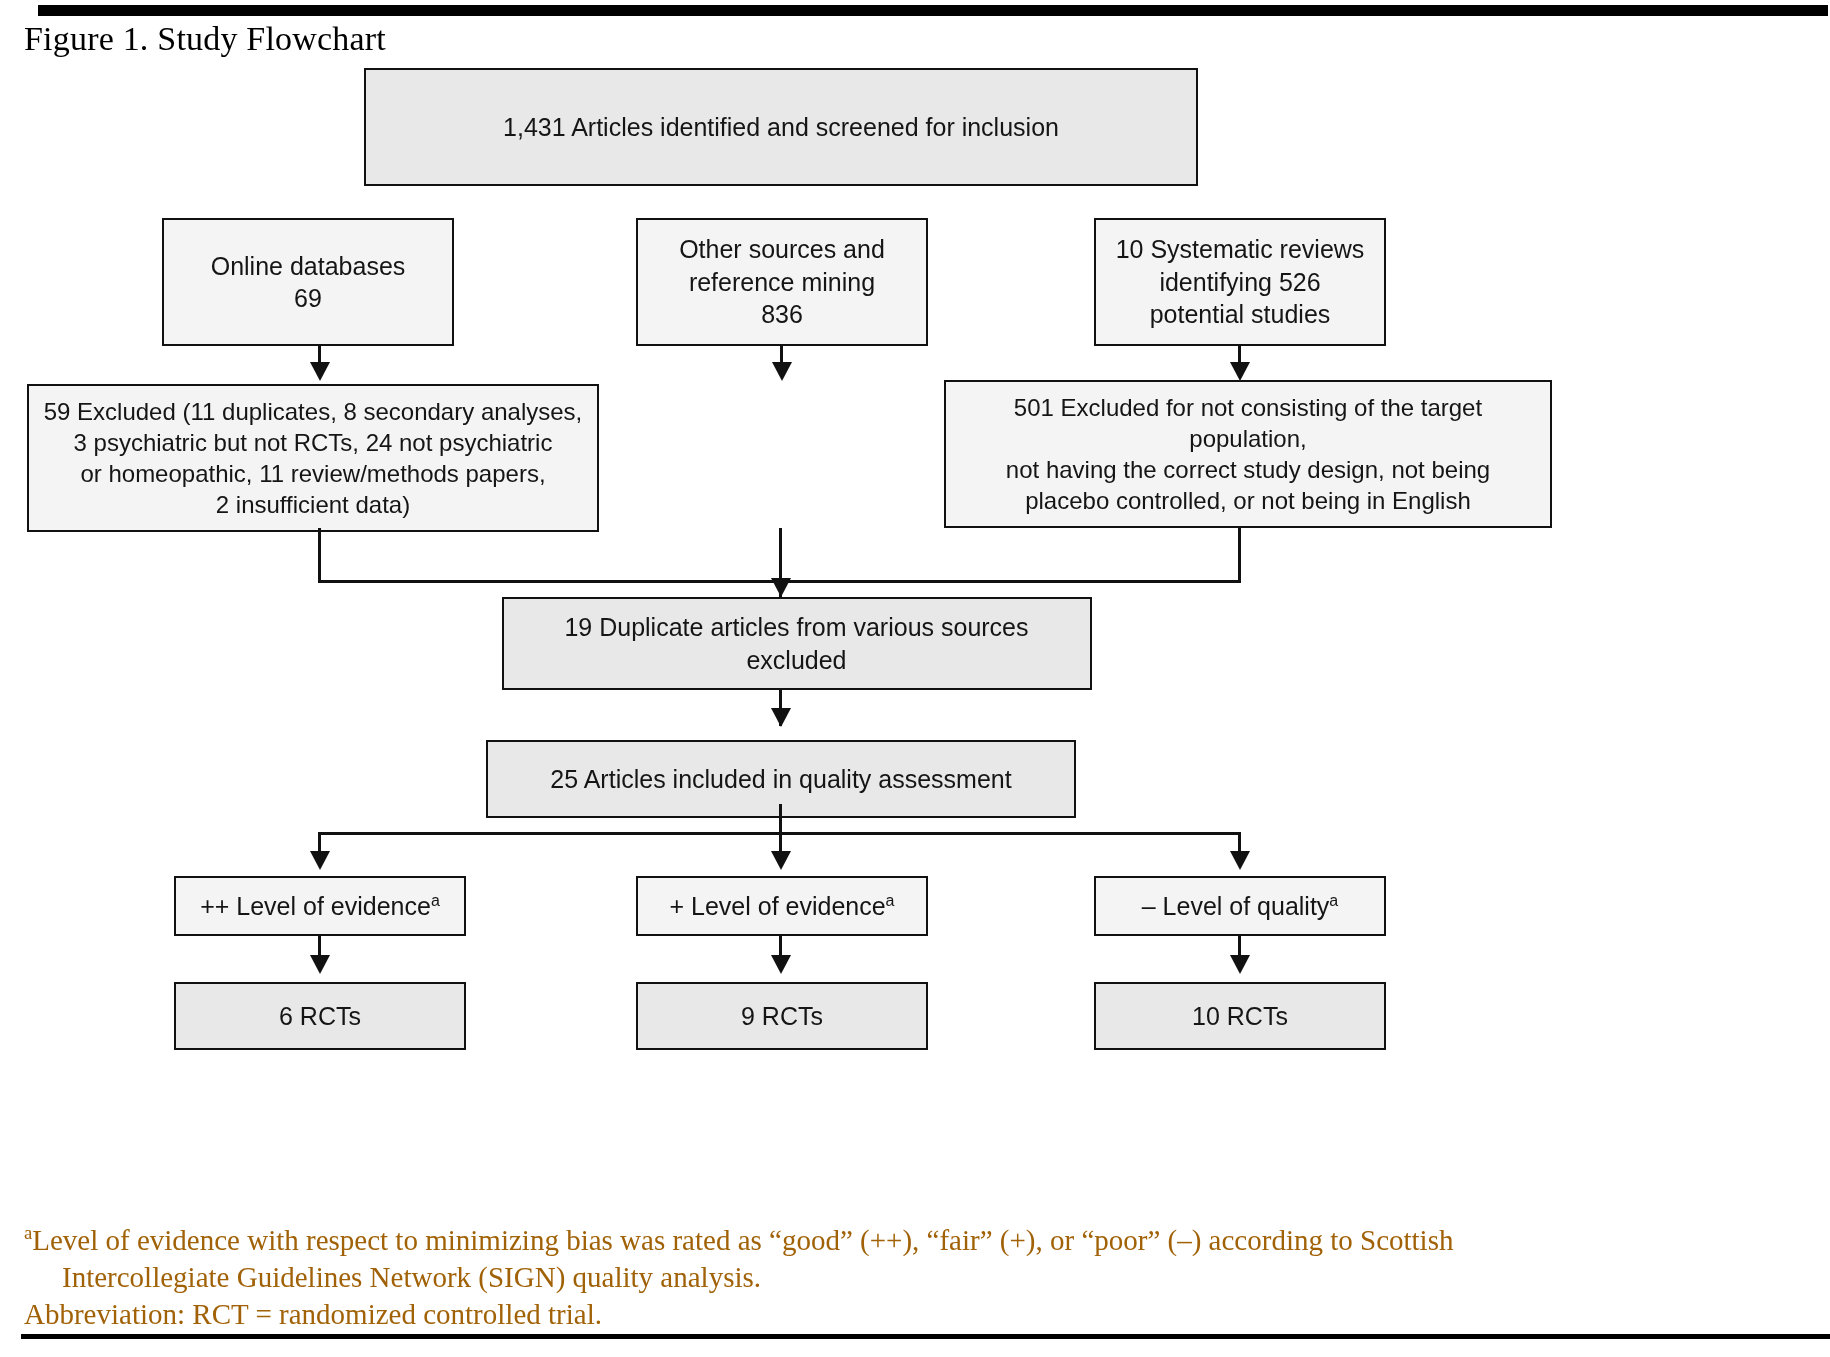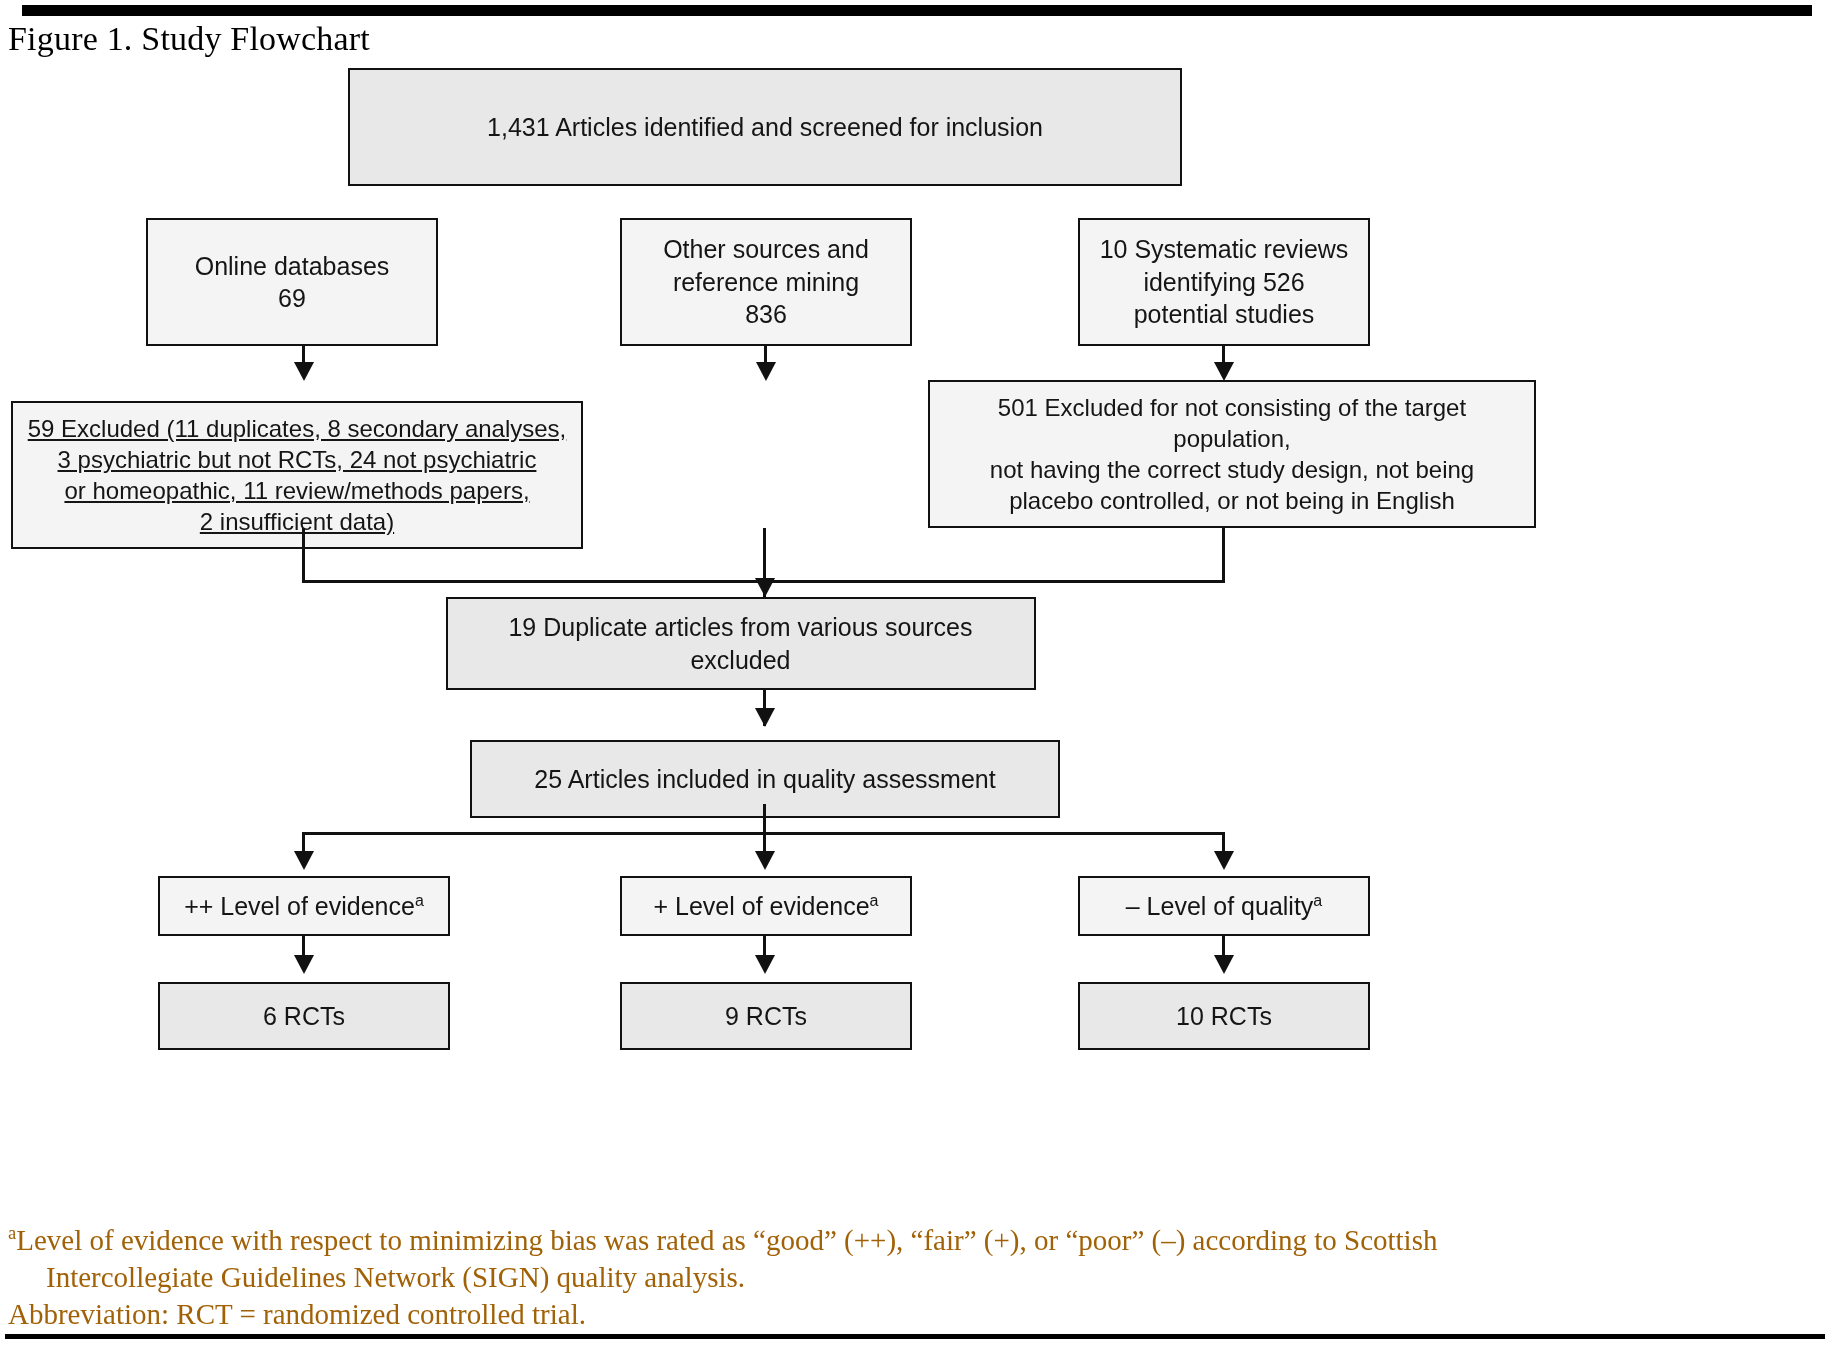--- a/index.html
+++ b/index.html
@@ -13,20 +13,21 @@
     position: relative;
     font-family: "Liberation Sans", sans-serif;
     color: #1a1a1a;
     overflow: hidden;
   }
 
   #canvas {
     position: relative;
     width: 1670px;
     height: 1357px;
+    margin-left: 16px;
   }
 
   
   .rule-top {
     position: absolute;
     left: 22px;
     top: 5px;
     width: 1790px;
     height: 11px;
     background: #000000;
@@ -149,41 +150,41 @@
 
   <div class="vline" style="left:302px; top:346px; height:28px;"></div>
   <div class="arrowhead" style="left:294px; top:362px;"></div>
 
   <div class="vline" style="left:764px; top:346px; height:28px;"></div>
   <div class="arrowhead" style="left:756px; top:362px;"></div>
 
   <div class="vline" style="left:1222px; top:346px; height:28px;"></div>
   <div class="arrowhead" style="left:1214px; top:362px;"></div>
 
-  <div class="box" style="left:11px; top:401px; width:572px; height:148px; font-size:24px;text-decoration:underline;">
+  <div class="box" style="left:11px; top:384px; width:572px; height:148px; font-size:24px;">
     <span class="txt">59 Excluded (11 duplicates, 8 secondary analyses,
 3 psychiatric but not RCTs, 24 not psychiatric
 or homeopathic, 11 review/methods papers,
 2 insufficient data)</span>
   </div>
 
 
   <div class="box" style="left:928px; top:380px; width:608px; height:148px; font-size:24px;">
     <span class="txt">501 Excluded for not consisting of the target population,
 not having the  correct study design, not being
 placebo controlled, or not being in English</span>
   </div>
 
   <div class="vline" style="left:302px; top:528px; height:54px;"></div>
   <div class="vline" style="left:1222px; top:528px; height:54px;"></div>
   <div class="hline" style="left:302px; top:580px; width:923px;"></div>
   <div class="vline" style="left:763px; top:528px; height:72px;"></div>
   <div class="arrowhead" style="left:755px; top:578px;"></div>
 
-  <div class="box shaded" style="left:446px; top:597px; width:590px; height:93px;padding-left:9px;">
+  <div class="box shaded" style="left:486px; top:597px; width:590px; height:93px;padding-left:9px;">
     <span class="txt">19 Duplicate articles from various sources excluded</span>
   </div>
 
   <div class="vline" style="left:763px; top:690px; height:36px;"></div>
   <div class="arrowhead" style="left:755px; top:708px;"></div>
 
   <div class="box shaded" style="left:470px; top:740px; width:590px; height:78px;">
     <span class="txt">25 Articles included in quality assessment</span>
   </div>
 

